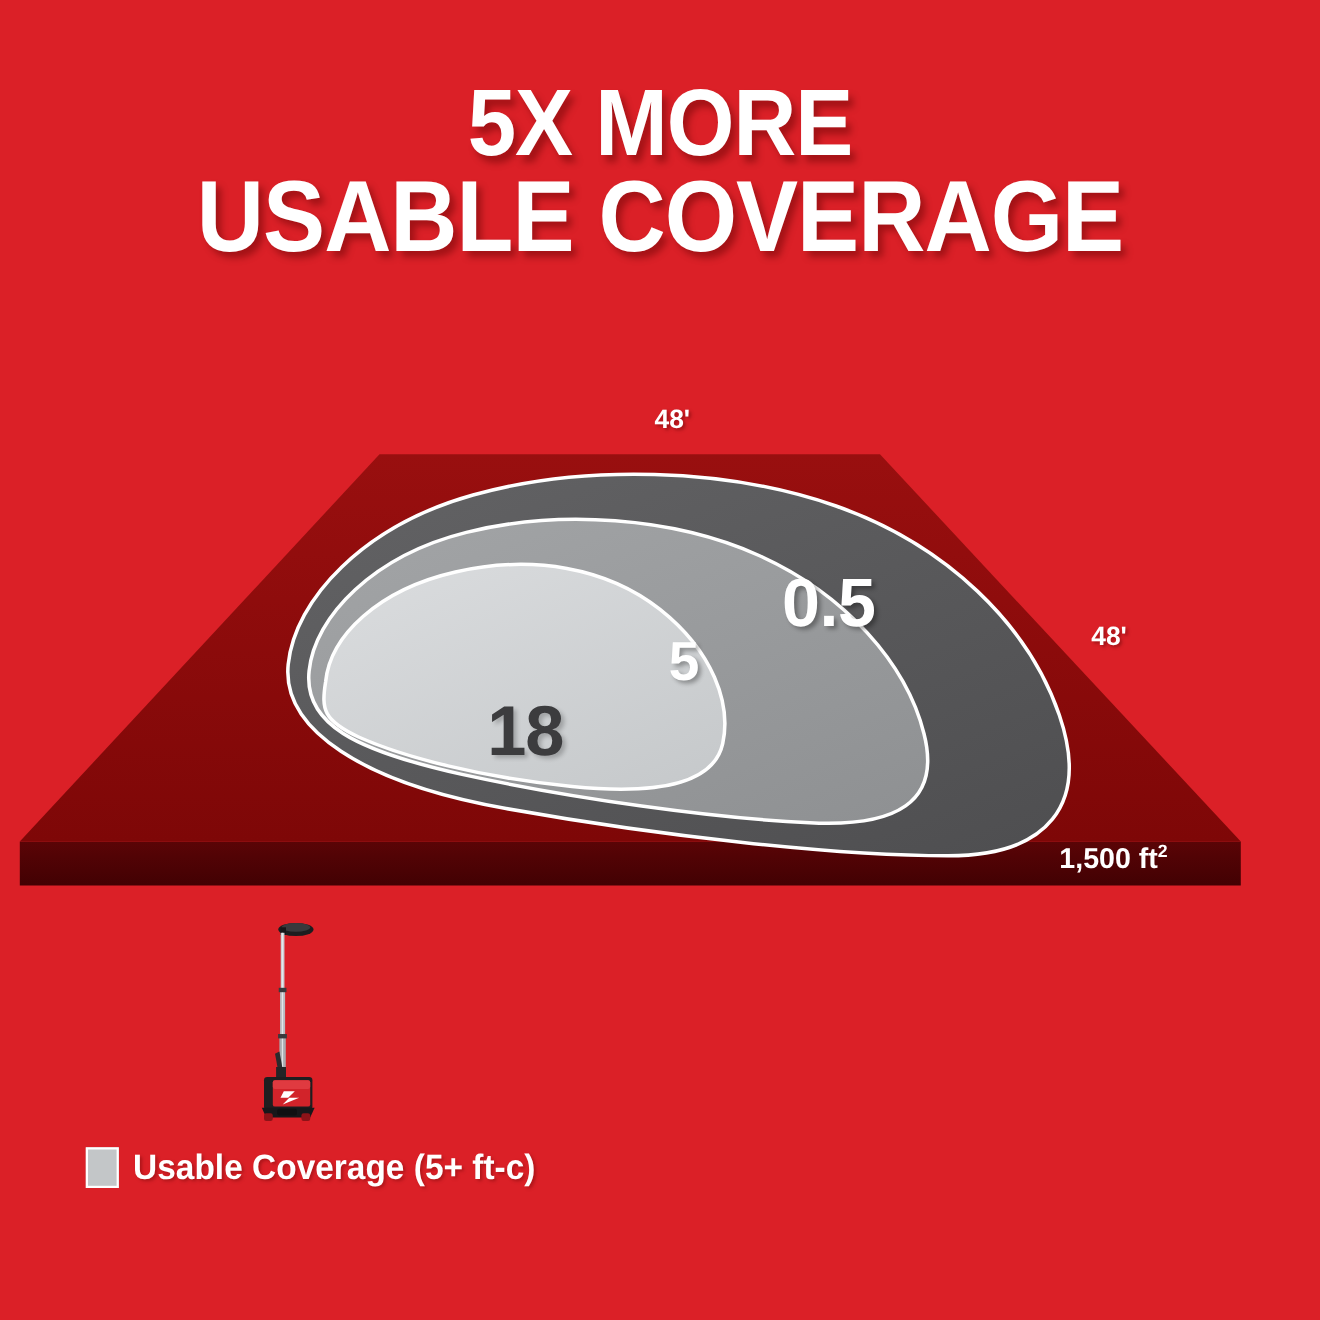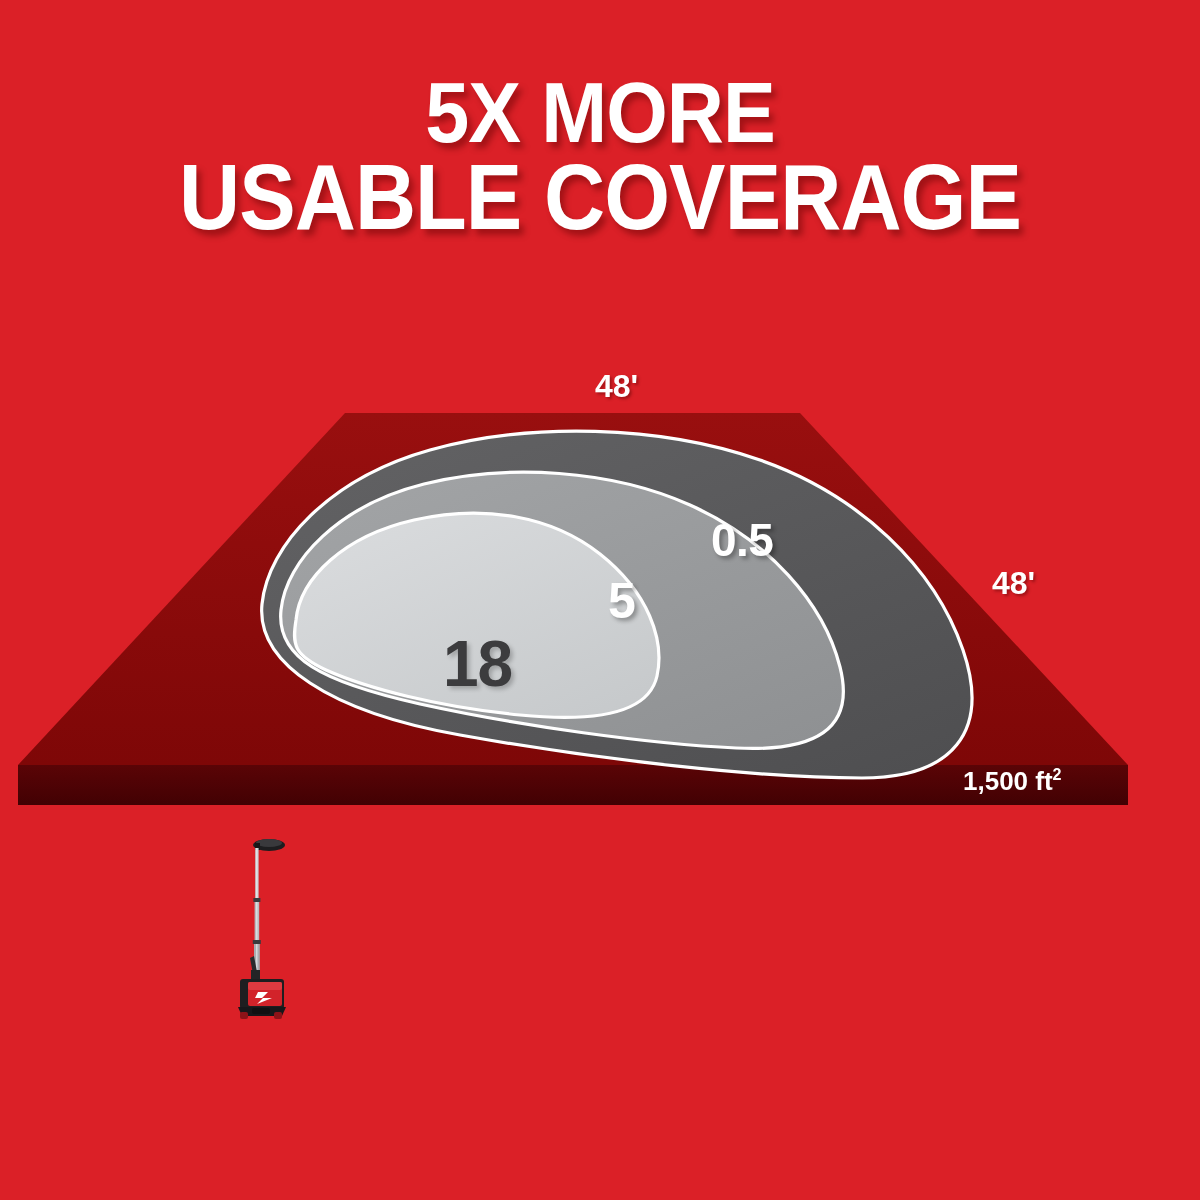--- a/index.html
+++ b/index.html
@@ -50,21 +50,21 @@
     width: 1200px;
     height: 540px;
     overflow: visible;
   }
 
   
   .dim-label {
     position: absolute;
     color: #ffffff;
     font-weight: bold;
-    font-size: 32px;
+    font-size: 24px;
     text-shadow: 2px 2px 3px rgba(80,0,0,0.45);
     user-select: none;
     white-space: nowrap;
   }
   #dim-top   { left: 595px; top: 368px; }
   #dim-right { left: 992px; top: 565px; }
   #area-label {
     position: absolute;
     left: 963px;
     top: 765px;
@@ -91,21 +91,21 @@
     text-shadow: 3px 3px 4px rgba(0,0,0,0.22);
   }
   #zone-5 {
     left: 608px; top: 572px;
     font-size: 50px;
     color: #ffffff;
     text-shadow: 3px 3px 4px rgba(0,0,0,0.32);
   }
   #zone-05 {
     left: 711px; top: 513px;
-    font-size: 46px;
+    font-size: 62px;
     color: #ffffff;
     letter-spacing: -0.5px;
     text-shadow: 3px 3px 4px rgba(0,0,0,0.32);
   }
 
   
   #tower-light {
     position: absolute;
     left: 228px;
     top: 492px;
@@ -248,15 +248,19 @@
 <div class="dim-label" id="dim-top">48'</div>
 <div class="dim-label" id="dim-right">48'</div>
 <div id="area-label"><span>1,500 ft</span><sup>2</sup></div>
 
 <div class="zone-label" id="zone-10" style="color: rgb(60, 60, 62);">18</div>
 <div class="zone-label" id="zone-5" style="color: rgb(255, 255, 255);">5</div>
 <div class="zone-label" id="zone-05" style="color: rgb(255, 255, 255);">0.5</div>
 
 <div id="legend">
 
+  <div class="legend-item" id="legend-item-usable">
+    <span class="legend-swatch" id="swatch-usable" style="background: rgb(195, 198, 200);"></span>
+    <span class="legend-text">Usable Coverage (5+ ft-c)</span>
+  </div>
 
 
 </div>
 
 </body></html>

